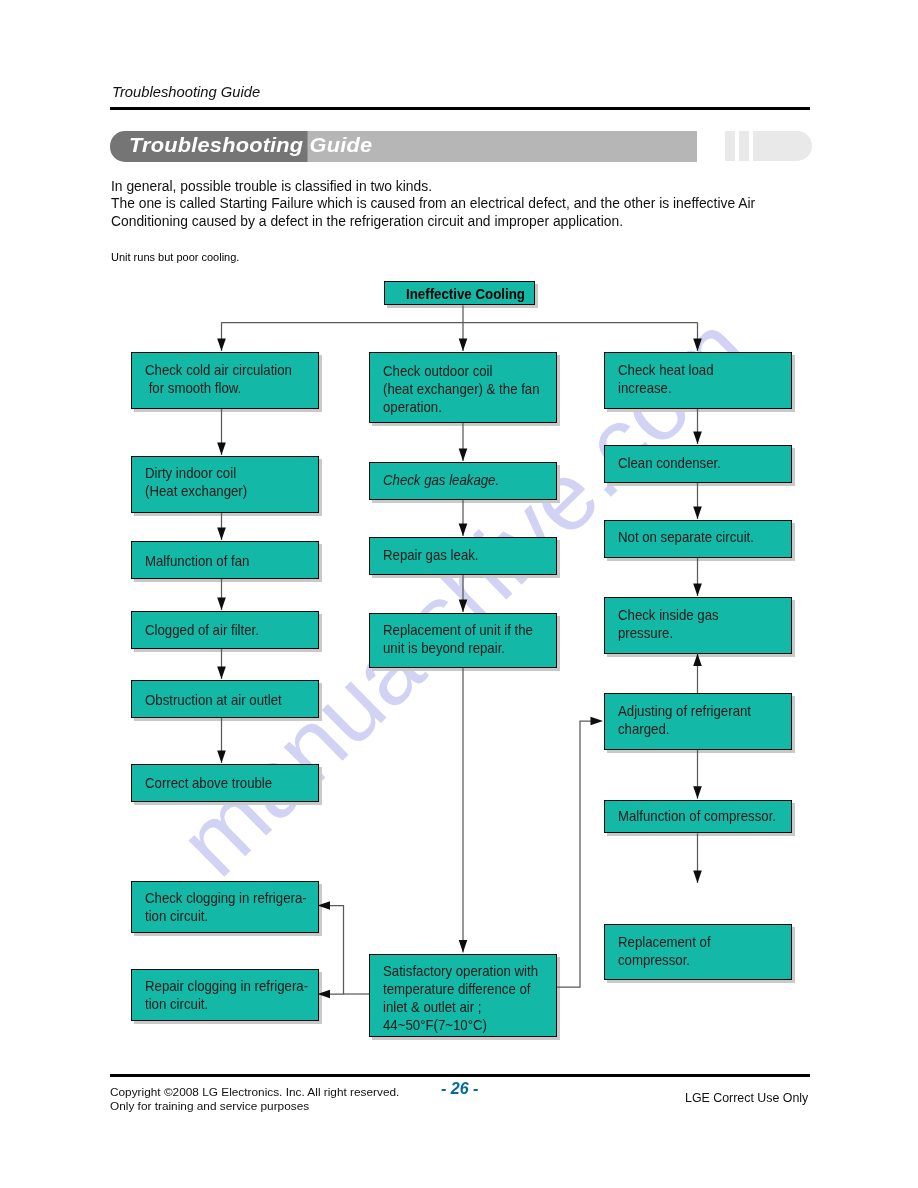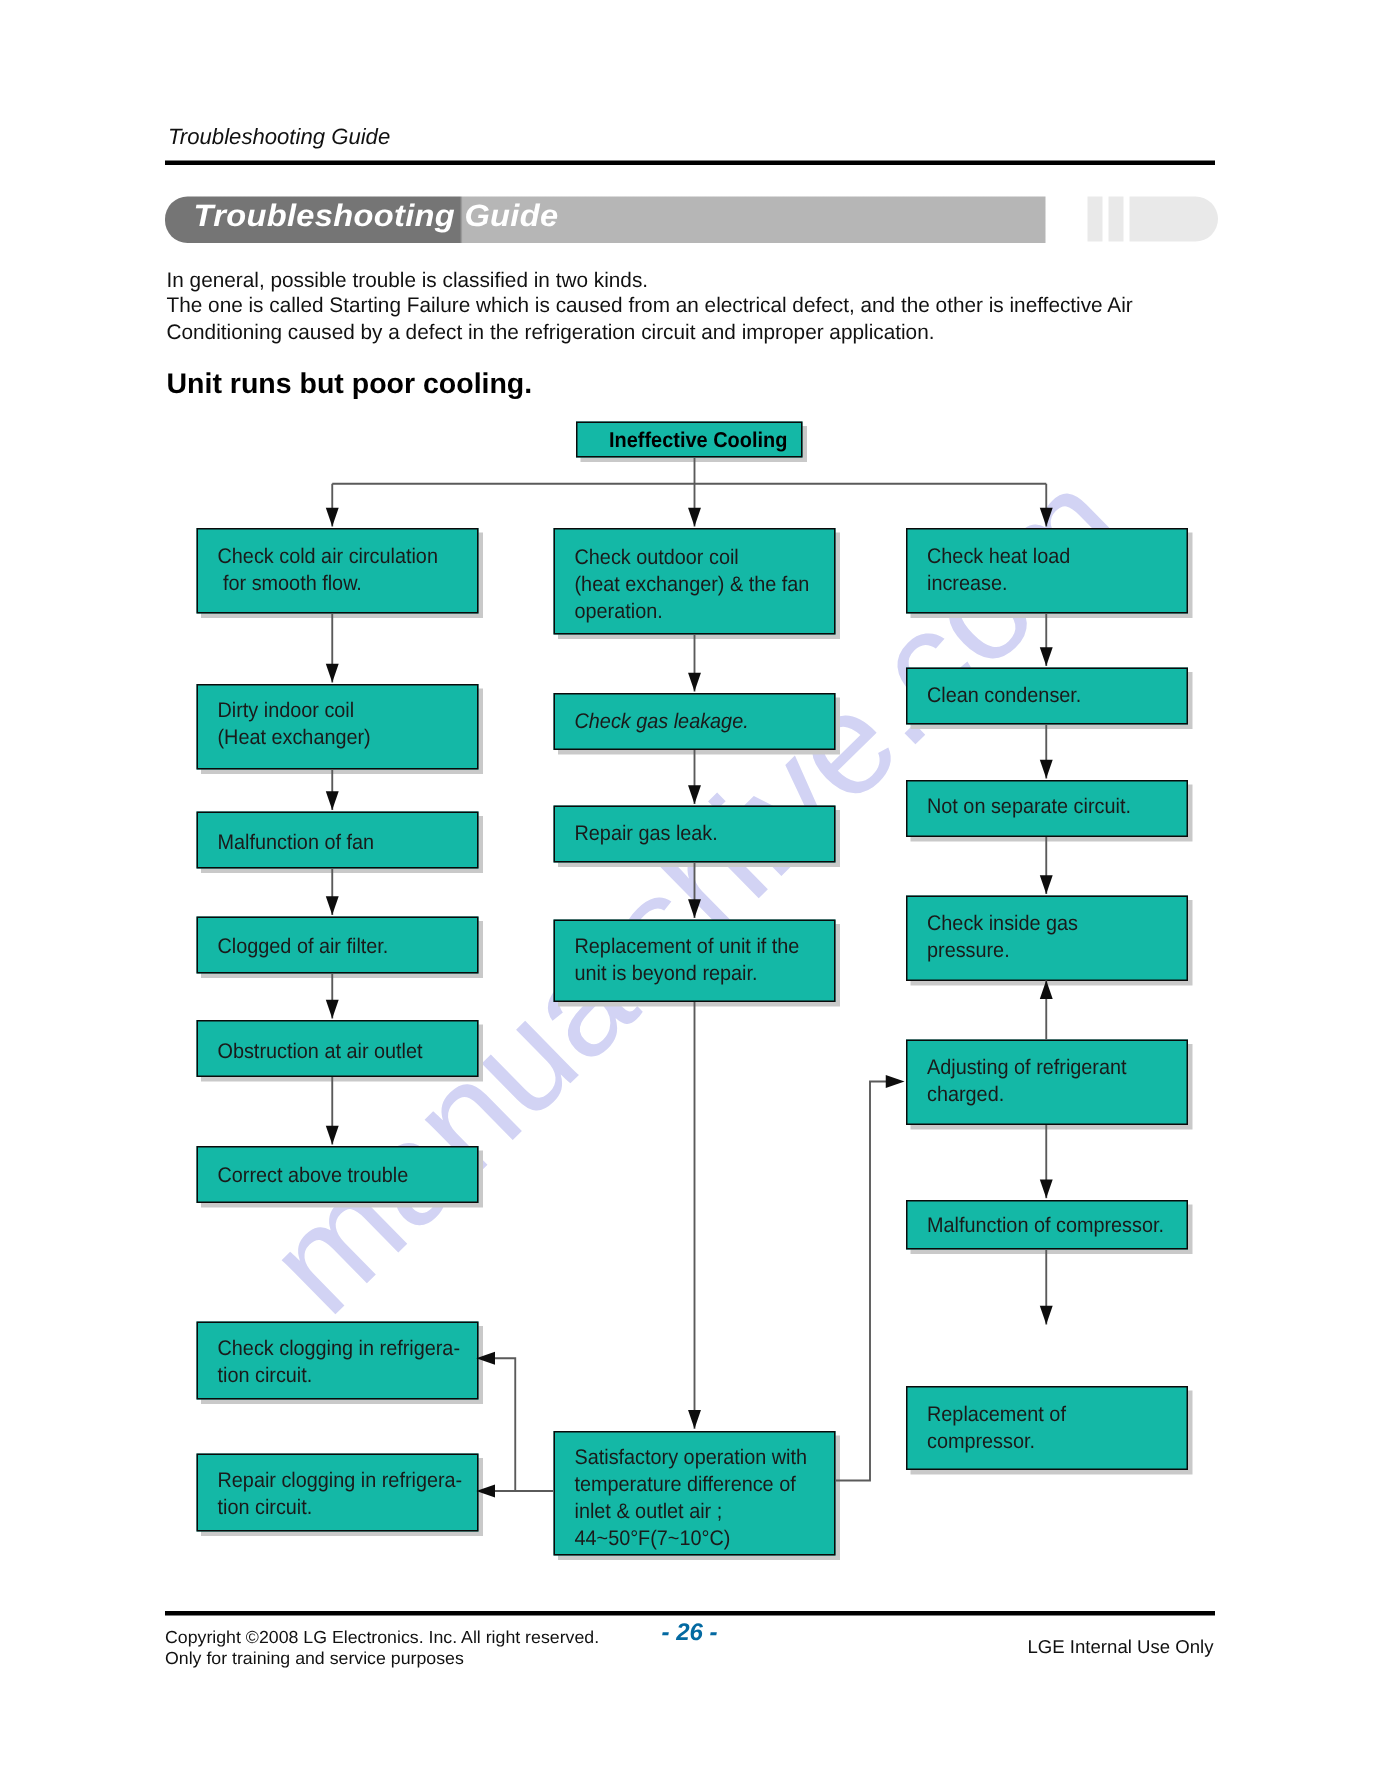--- a/index.html
+++ b/index.html
@@ -17,21 +17,21 @@
     background:linear-gradient(to right,#757575 0%,#757575 33.5%,#b6b6b6 33.8%,#b6b6b6 100%);}
   #title-text{left:129px;top:132px;font-style:italic;font-weight:bold;font-size:20px;color:#fff;
     line-height:24px;letter-spacing:0.2px;transform:scale(1.087,1.03);transform-origin:left top;}
   .deco{position:absolute;background:#e9e9e9;}
   #deco1{left:725px;top:130.5px;width:9.5px;height:30px;}
   #deco2{left:739px;top:130.5px;width:9.5px;height:30px;}
   #deco3{left:753px;top:130.5px;width:58.5px;height:30px;border-radius:0 15px 15px 0;}
 
   
   #intro{left:111px;top:177.5px;width:820px;font-size:14.05px;color:#111;line-height:17.7px;white-space:pre-line;transform:scaleX(0.986);transform-origin:left top;}
-  #section-title{left:111px;top:248px;font-size:19px;font-weight:bold;color:#000;line-height:18px;}
+  #section-title{left:111px;top:248px;font-size:11px;font-weight:normal;color:#000;line-height:18px;}
 
   
   .node{position:absolute;background:#14b8a6;border:1.5px solid #0a0a0a;box-sizing:border-box;
         box-shadow:3px 3px 0 0 #c9c9c9;}
   .node .lbl{position:absolute;left:12.7px;top:50%;transform:translateY(calc(-50% + 0px)) scaleX(0.938);
         transform-origin:left center;
         font-size:14.1px;color:#1a1a1a;line-height:18px;white-space:pre;}
   .node.ctr .lbl{left:20.5px;font-weight:bold;font-size:14.3px;
         transform:translateY(calc(-50% + 1px)) scaleX(0.93);transform-origin:left center;color:#000;}
 
@@ -195,14 +195,14 @@
       <div class="node" style="left: 604px; top: 924px; width: 188px; height: 56px;">
         <span class="lbl" style="margin-top: -1.5px;">Replacement of
 compressor.</span>
       </div>
     </div>
 
   <div class="abs" id="foot-rule"></div>
   <div class="abs" id="copy">Copyright ©2008 LG Electronics. Inc. All right reserved.
 Only for training and service purposes</div>
   <div class="abs" id="pageno">- 26 -</div>
-  <div class="abs" id="internal">LGE Internal Use Only</div>
+  <div class="abs" id="internal">LGE Correct Use Only</div>
 </div>
 
 </body></html>

